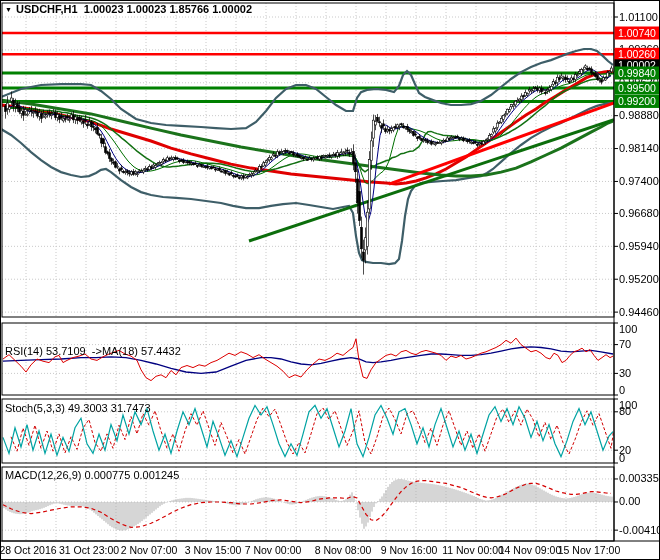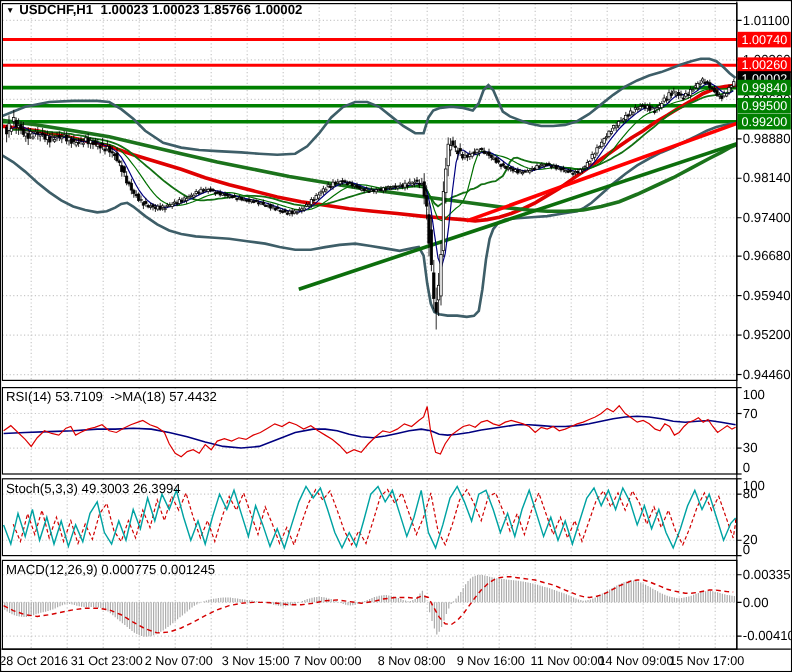--- a/index.html
+++ b/index.html
@@ -1153,16 +1153,16 @@
         <text x="212" y="553" font-size="10.5" font-family="Liberation Sans,sans-serif" fill="#000" text-anchor="middle">3 Nov 15:00</text>
         <text x="272" y="553" font-size="10.5" font-family="Liberation Sans,sans-serif" fill="#000" text-anchor="middle">7 Nov 00:00</text>
         <text x="342" y="553" font-size="10.5" font-family="Liberation Sans,sans-serif" fill="#000" text-anchor="middle">8 Nov 08:00</text>
         <text x="408" y="553" font-size="10.5" font-family="Liberation Sans,sans-serif" fill="#000" text-anchor="middle">9 Nov 16:00</text>
         <text x="472" y="553" font-size="10.5" font-family="Liberation Sans,sans-serif" fill="#000" text-anchor="middle">11 Nov 00:00</text>
         <text x="529" y="553" font-size="10.5" font-family="Liberation Sans,sans-serif" fill="#000" text-anchor="middle">14 Nov 09:00</text>
         <text x="588" y="553" font-size="10.5" font-family="Liberation Sans,sans-serif" fill="#000" text-anchor="middle">15 Nov 17:00</text>
       </g>
     </svg>
   <div class="ovl ttl"><span class="arrow">▼</span><span>USDCHF,H1  1.00023 1.00023 1.85766 1.00002</span></div>
-  <div class="ovl" style="top:324px;left:4px;">RSI(14) 53.7109  -&gt;MA(18) 57.4432</div>
-  <div class="ovl" style="top:401px;left:4px;">Stoch(5,3,3) 49.3003 26.3994</div>
+  <div class="ovl" style="top:344px;left:4px;">RSI(14) 53.7109  -&gt;MA(18) 57.4432</div>
+  <div class="ovl" style="top:401px;left:4px;">Stoch(5,3,3) 49.3003 31.7473</div>
   <div class="ovl" style="top:468px;left:4px;">MACD(12,26,9) 0.000775 0.001245</div>
 </div>
 
 </body></html>

